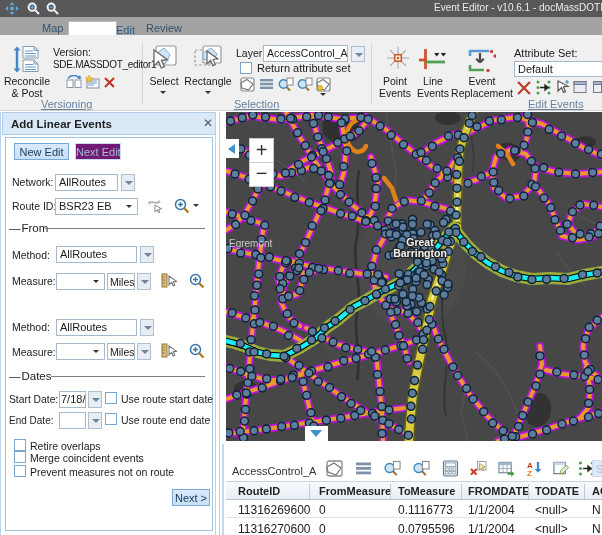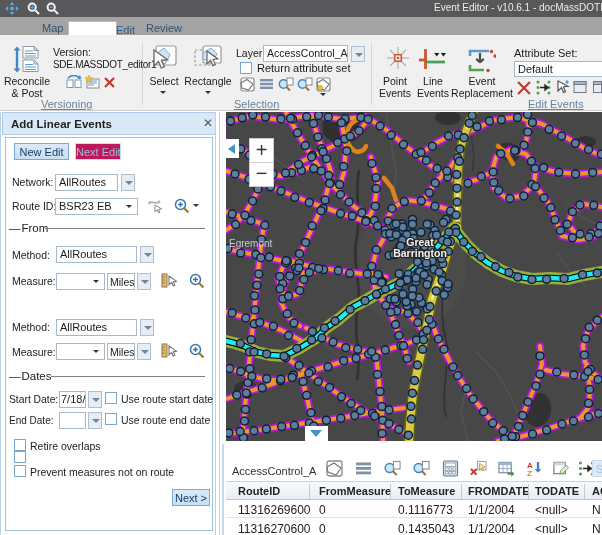--- a/index.html
+++ b/index.html
@@ -37,21 +37,21 @@
   border-left:1px solid #b8d4ec; }
 #lpanel-right { left:215px; top:112px; width:5px; height:423px; background:#fff;
   border-left:1px solid #b8d4ec; border-right:1px solid #b8d4ec; }
 #lhead { left:1px; top:0px; width:214px; height:23px; background:#d9e9f8;
   border:1px solid #b0cce8; }
 #lhead-title { left:8px; top:5px; font-size:11.5px; color:#222; font-weight:bold; }
 #lclose { left:200px; top:3px; font-size:12px; color:#555; }
 #lbody { left:4px; top:25px; width:208px; height:394px; border:1px solid #9cc2e0; background:#fff; }
 .btn { position:absolute; font-size:11px; text-align:center; white-space:nowrap; overflow:hidden;
   background:linear-gradient(#dbeafa,#c8dff4); border:1px solid #79a9d6; color:#12395e; }
-.btn.disabled { background:#be185d; border-color:#cadcee; color:#a4bcd2; }
+.btn.disabled { background:#701a75; border-color:#cadcee; color:#a4bcd2; }
 .flabel { position:absolute; font-size:10.5px; color:#222; white-space:nowrap; }
 .sepline { position:absolute; height:12px; font-size:11.5px; color:#222; width:196px; }
 .sepline .l1 { position:absolute; top:6px; height:1px; background:#808080; }
 .checkbox { position:absolute; width:12px; height:12px; background:#fff; border:1px solid #7ba7ce; }
 
 #map { left:226px; top:112px; width:376px; height:329px; overflow:hidden; }
 .mapbtn { position:absolute; background:#fff; border:1px solid #ccc; }
 
 #tpanel { left:222px; top:444px; width:380px; height:91px; background:#fff;
   border-left:2px solid #c3d9ec; }
@@ -325,20 +325,21 @@
     <div class="checkbox" style="left:104px;top:280px"></div>
     <div class="flabel" style="left:120px;top:281px">Use route start date</div>
     <div class="flabel" style="left:8px;top:303px;font-size:10px">End Date:</div>
     <div class="combo" style="left:58px;top:300px;width:27px;height:17px"></div>
     <div class="arrbtn" style="left:87px;top:300px;height:17px"></div>
     <div class="checkbox" style="left:104px;top:301px"></div>
     <div class="flabel" style="left:120px;top:302px">Use route end date</div>
     <div class="checkbox" style="left:13px;top:327px"></div>
     <div class="flabel" style="left:29px;top:328px">Retire overlaps</div>
     <div class="checkbox" style="left:13px;top:339px"></div>
+    <div class="flabel" style="left:29px;top:340px">Merge coincident events</div>
     <div class="checkbox" style="left:13px;top:353px"></div>
     <div class="flabel" style="left:29px;top:354px">Prevent measures not on route</div>
     <div class="btn abs" style="left:171px;top:377px;width:38px;height:17px;padding-top:2px">Next &gt;</div>
   </div>
   <div id="lpanel-right" class="abs"></div>
 
   <div id="map" class="abs">
       <svg width="376" height="329" viewBox="0 0 376 329" style="display:block">
         <rect width="376" height="329" fill="#474747"></rect>
         <ellipse cx="185" cy="155" rx="55" ry="62" fill="#4b4b4b"></ellipse>
@@ -1005,19 +1006,19 @@
       <div class="td" style="left:12px;top:3px">11316269600</div>
       <div class="td" style="left:93px;top:3px">0</div>
       <div class="td" style="left:172px;top:3px">0.1116773</div>
       <div class="td" style="left:242px;top:3px">1/1/2004</div>
       <div class="td" style="left:309px;top:3px">&lt;null&gt;</div>
       <div class="td" style="left:366px;top:3px">N</div>
     </div>
     <div class="trow" style="top:75px;border-bottom:none">
       <div class="td" style="left:12px;top:3px">11316270600</div>
       <div class="td" style="left:93px;top:3px">0</div>
-      <div class="td" style="left:172px;top:3px">0.1435043</div>
+      <div class="td" style="left:172px;top:3px">0.0795596</div>
       <div class="td" style="left:242px;top:3px">1/1/2004</div>
       <div class="td" style="left:309px;top:3px">&lt;null&gt;</div>
       <div class="td" style="left:366px;top:3px">N</div>
     </div>
   </div>
 </div>
 
 </body></html>

